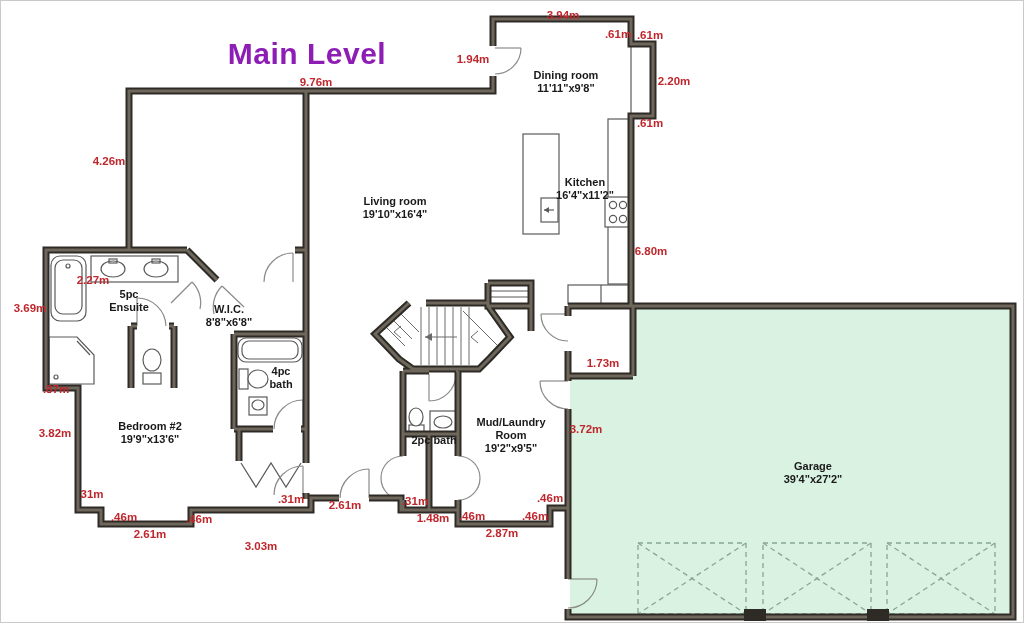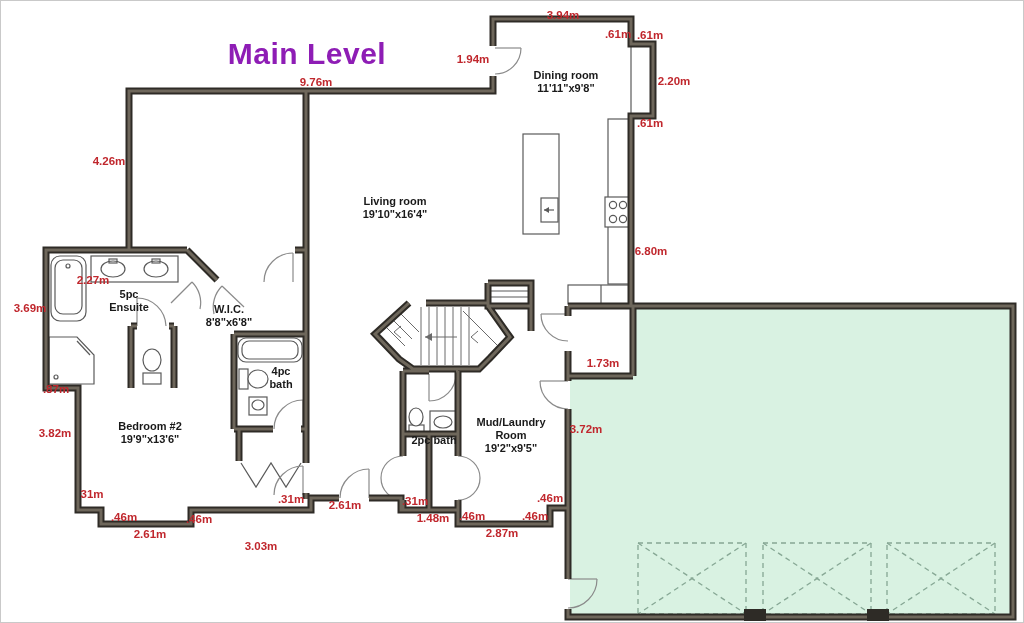--- a/index.html
+++ b/index.html
@@ -201,40 +201,48 @@
   <div class="title" style="left:306px;top:53px;">Main Level</div>
 
   <div class="lbl" style="left:394px;top:187px;width:120px;margin-top:20px;">
     <div>Living room</div>
     <div>19'10"x16'4"</div>
   </div>
   <div class="lbl" style="left:565px;top:81px;width:110px;">
     <div>Dining room</div>
     <div>11'11"x9'8"</div>
   </div>
+  <div class="lbl" style="left:584px;top:188px;width:120px;">
+    <div>Kitchen</div>
+    <div>16'4"x11'2"</div>
+  </div>
   <div class="lbl" style="left:128px;top:300px;width:52px;">
     <div>5pc Ensuite</div>
   </div>
   <div class="lbl" style="left:228px;top:315px;width:72px;">
     <div>W.I.C.</div>
     <div>8'8"x6'8"</div>
   </div>
   <div class="lbl" style="left:280px;top:377px;width:34px;">
     <div>4pc bath</div>
   </div>
   <div class="lbl nowrap" style="left:433px;top:392px;margin-top:47px;">
     <div>2pc bath</div>
   </div>
   <div class="lbl" style="left:510px;top:434px;width:92px;">
     <div>Mud/Laundry Room</div>
     <div>19'2"x9'5"</div>
   </div>
   <div class="lbl" style="left:149px;top:432px;width:110px;">
     <div>Bedroom #2</div>
     <div>19'9"x13'6"</div>
+  </div>
+  <div class="lbl" style="left:812px;top:472px;width:110px;">
+    <div>Garage</div>
+    <div>39'4"x27'2"</div>
   </div>
 
   <div class="dim" style="left:562px;top:14px;">3.94m</div>
   <div class="dim" style="left:617px;top:33px;">.61m</div>
   <div class="dim" style="left:649px;top:34px;">.61m</div>
   <div class="dim" style="left:472px;top:58px;">1.94m</div>
   <div class="dim" style="left:673px;top:80px;">2.20m</div>
   <div class="dim" style="left:649px;top:122px;">.61m</div>
   <div class="dim" style="left:315px;top:81px;">9.76m</div>
   <div class="dim" style="left:108px;top:160px;">4.26m</div>

